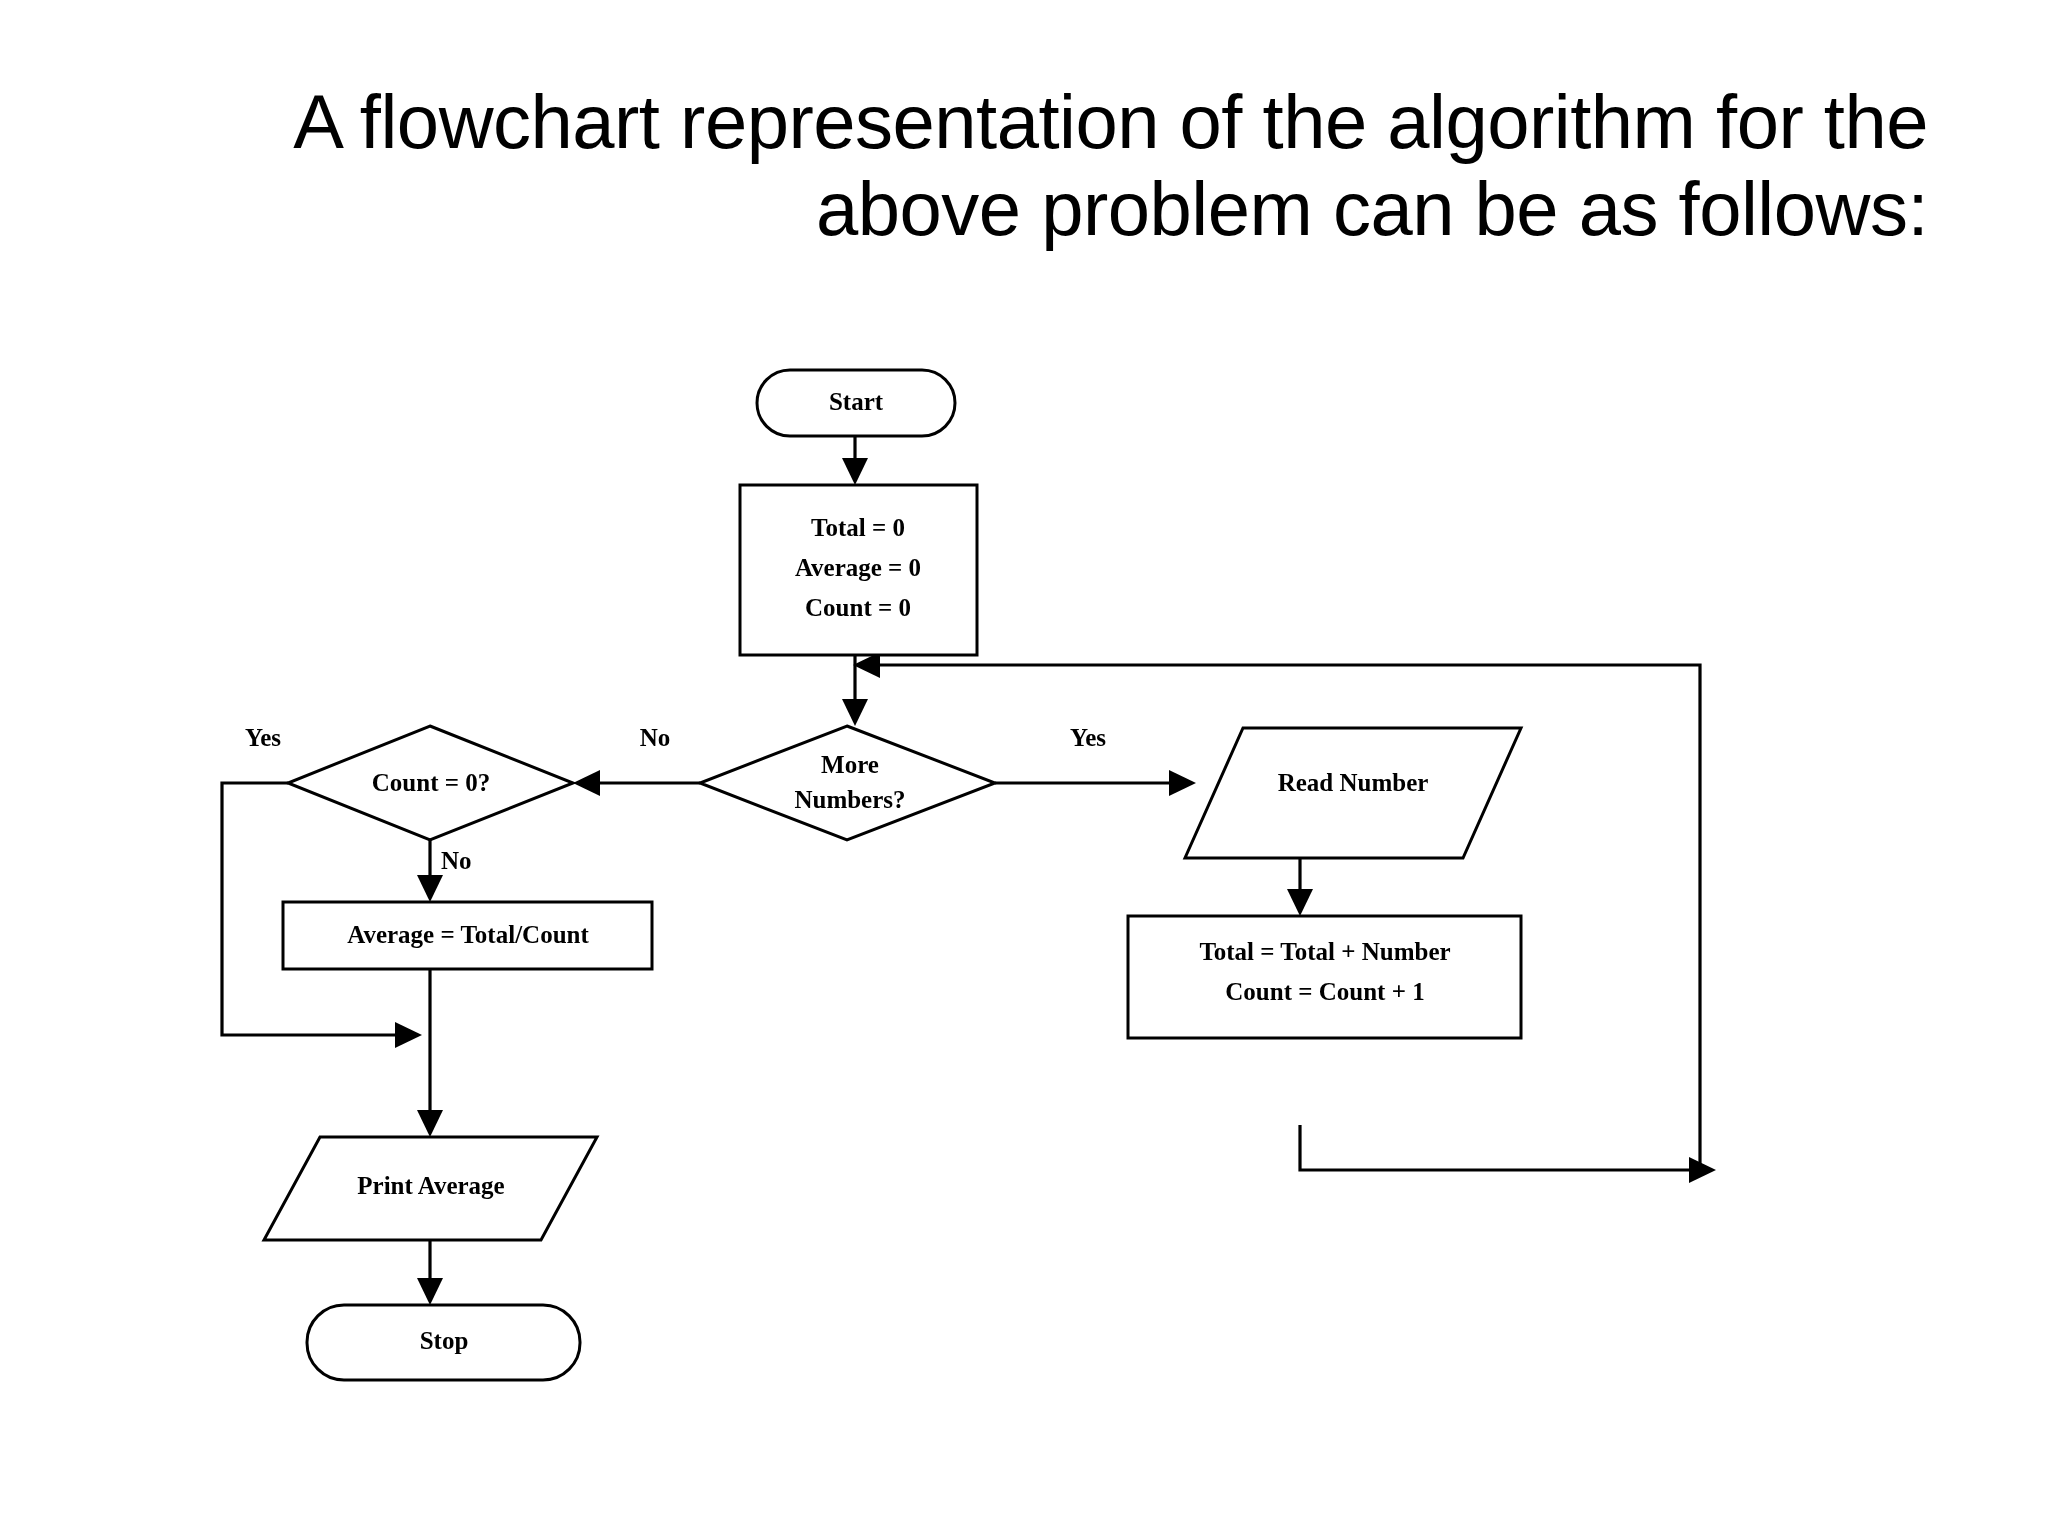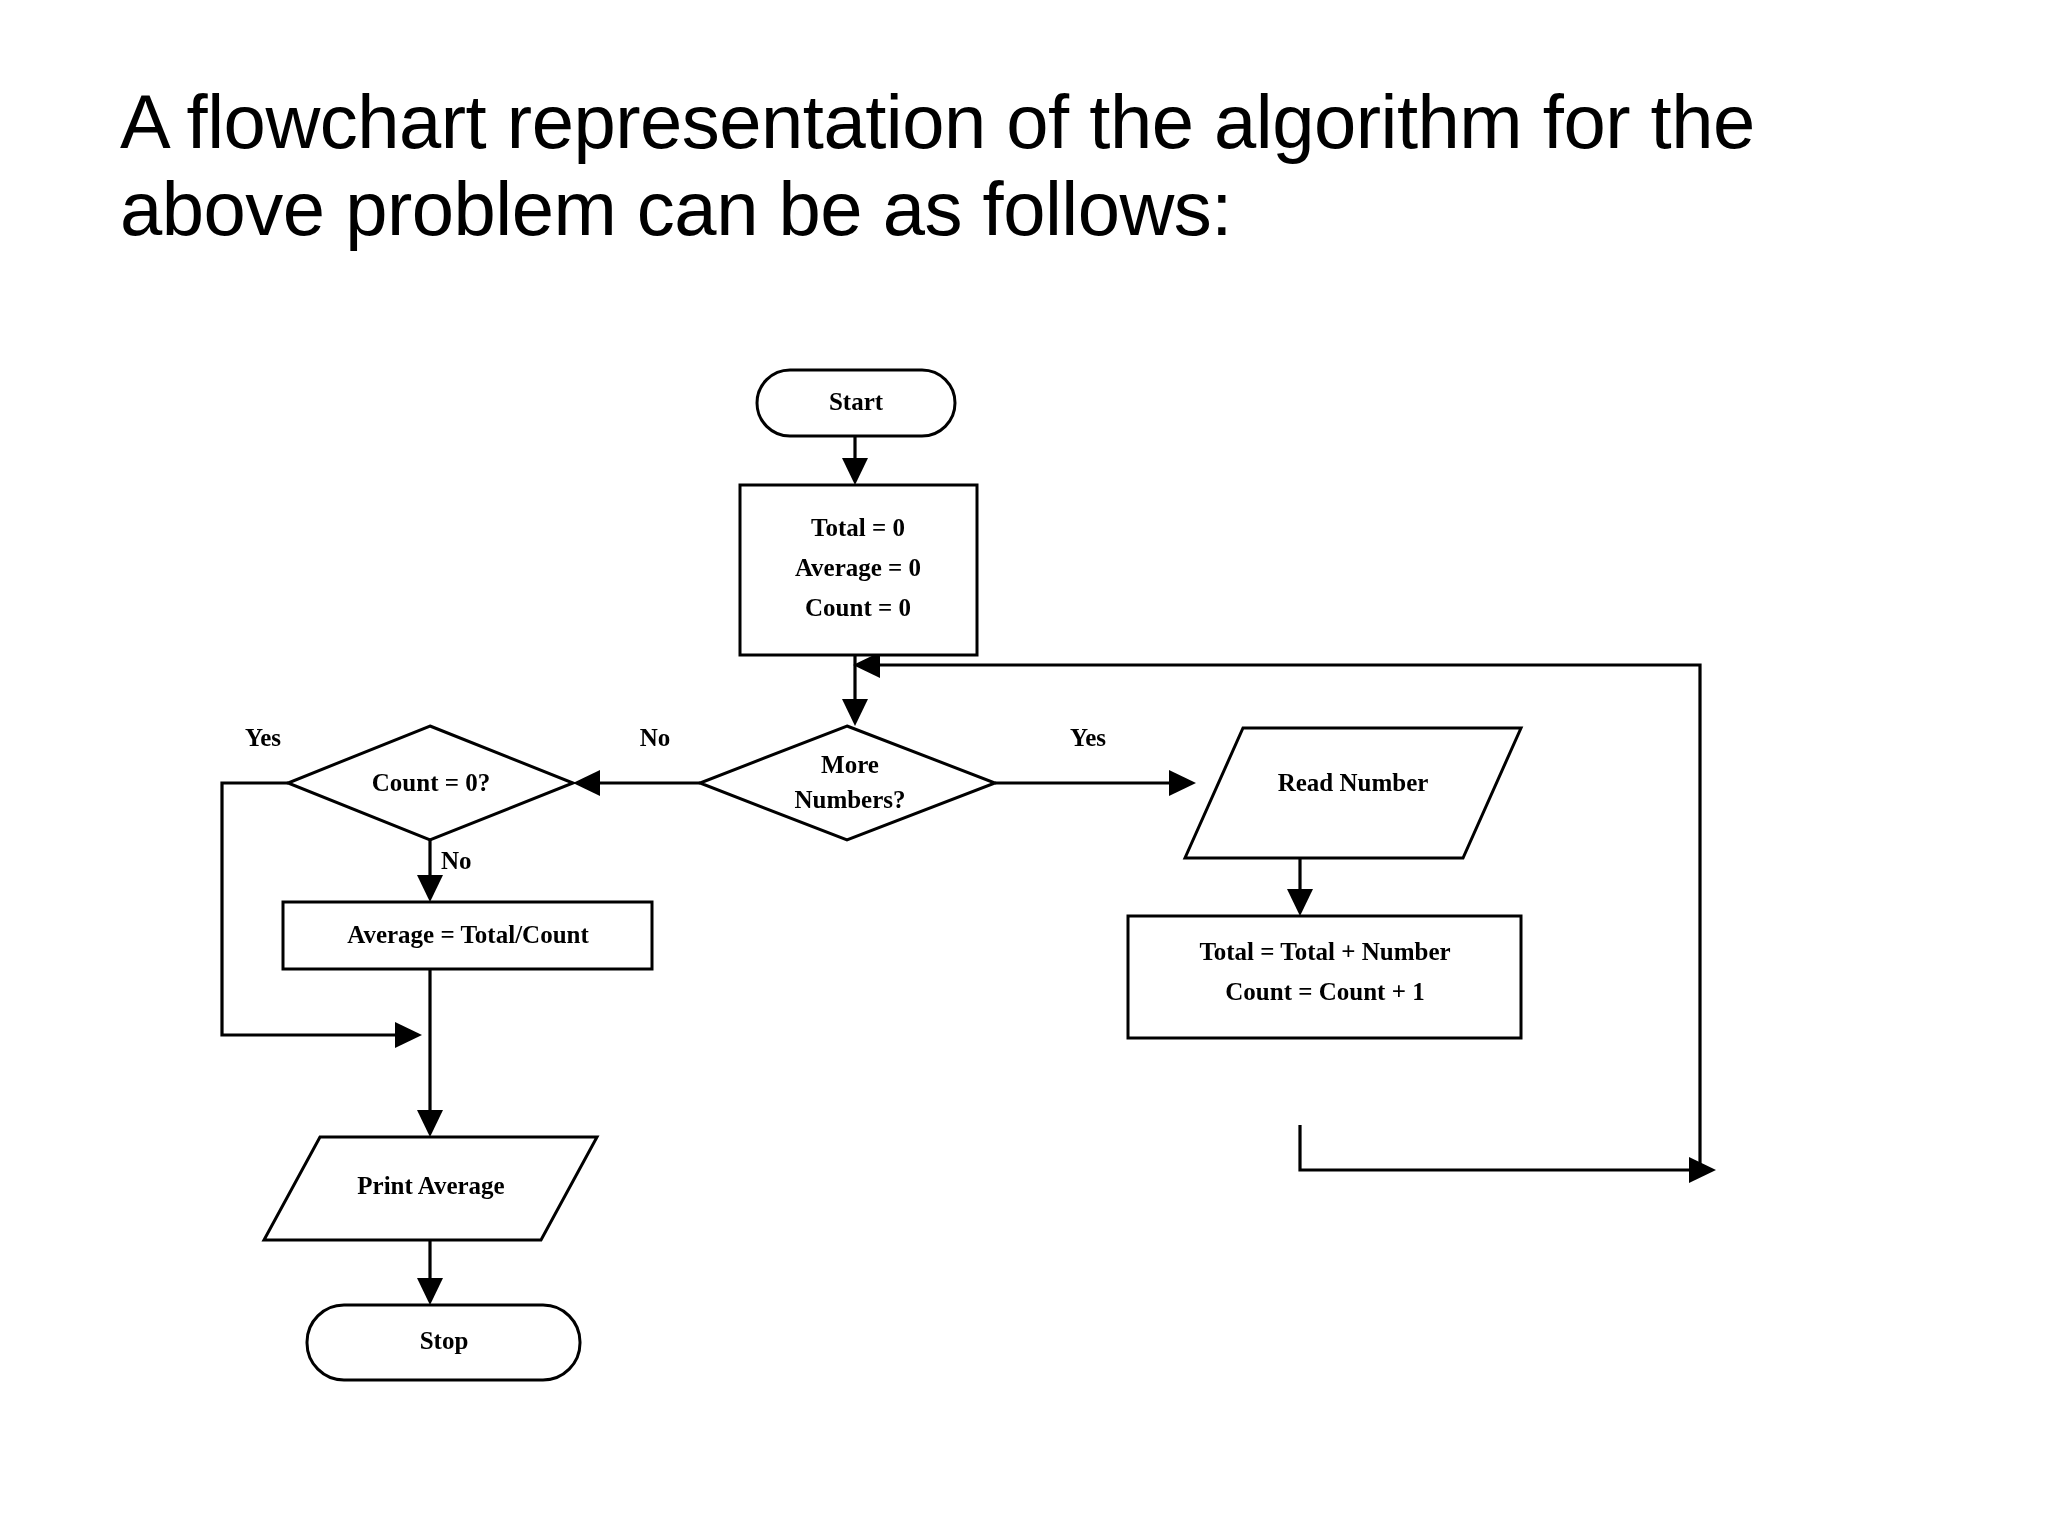--- a/index.html
+++ b/index.html
@@ -13,21 +13,21 @@
     height: 1536px;
     background: #ffffff;
     overflow: hidden;
     font-family: "Liberation Sans", sans-serif;
   }
   #slide-title {
     position: absolute;
     left: 120px;
     top: 78px;
     width: 1808px;
-    text-align: left;
+    text-align: right;
     font-family: "Liberation Sans", sans-serif;
     font-weight: 400;
     font-size: 76px;
     line-height: 1.15;
     color: #000000;
     letter-spacing: -0.5px;
   }
   #flow-wrap {
     position: absolute;
     left: 0;

